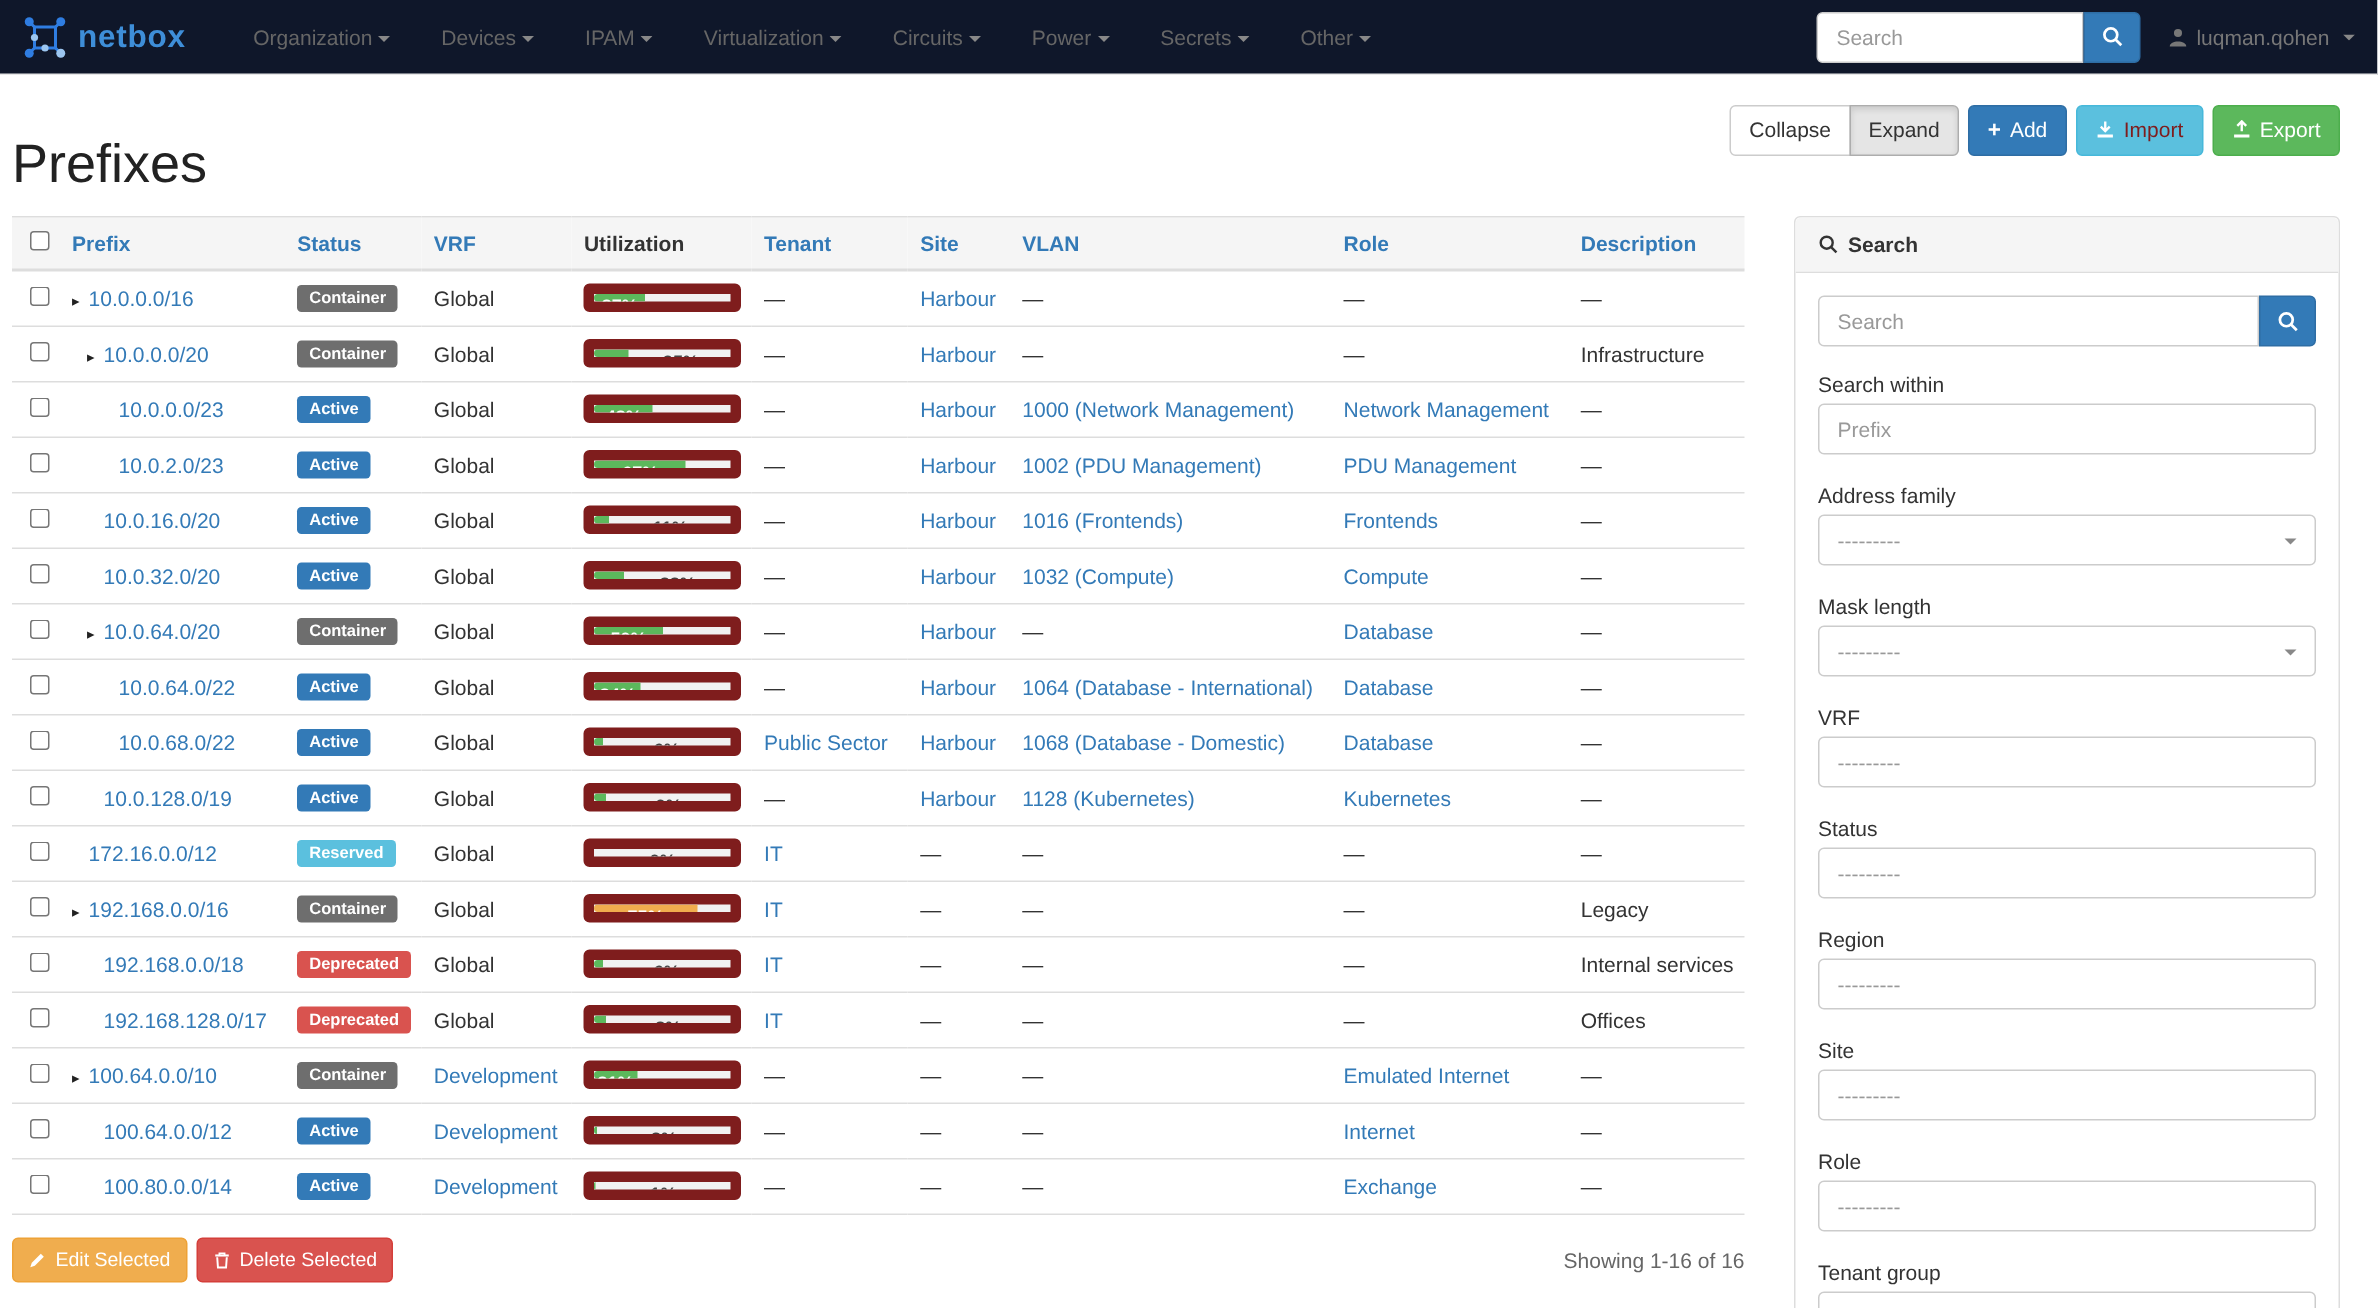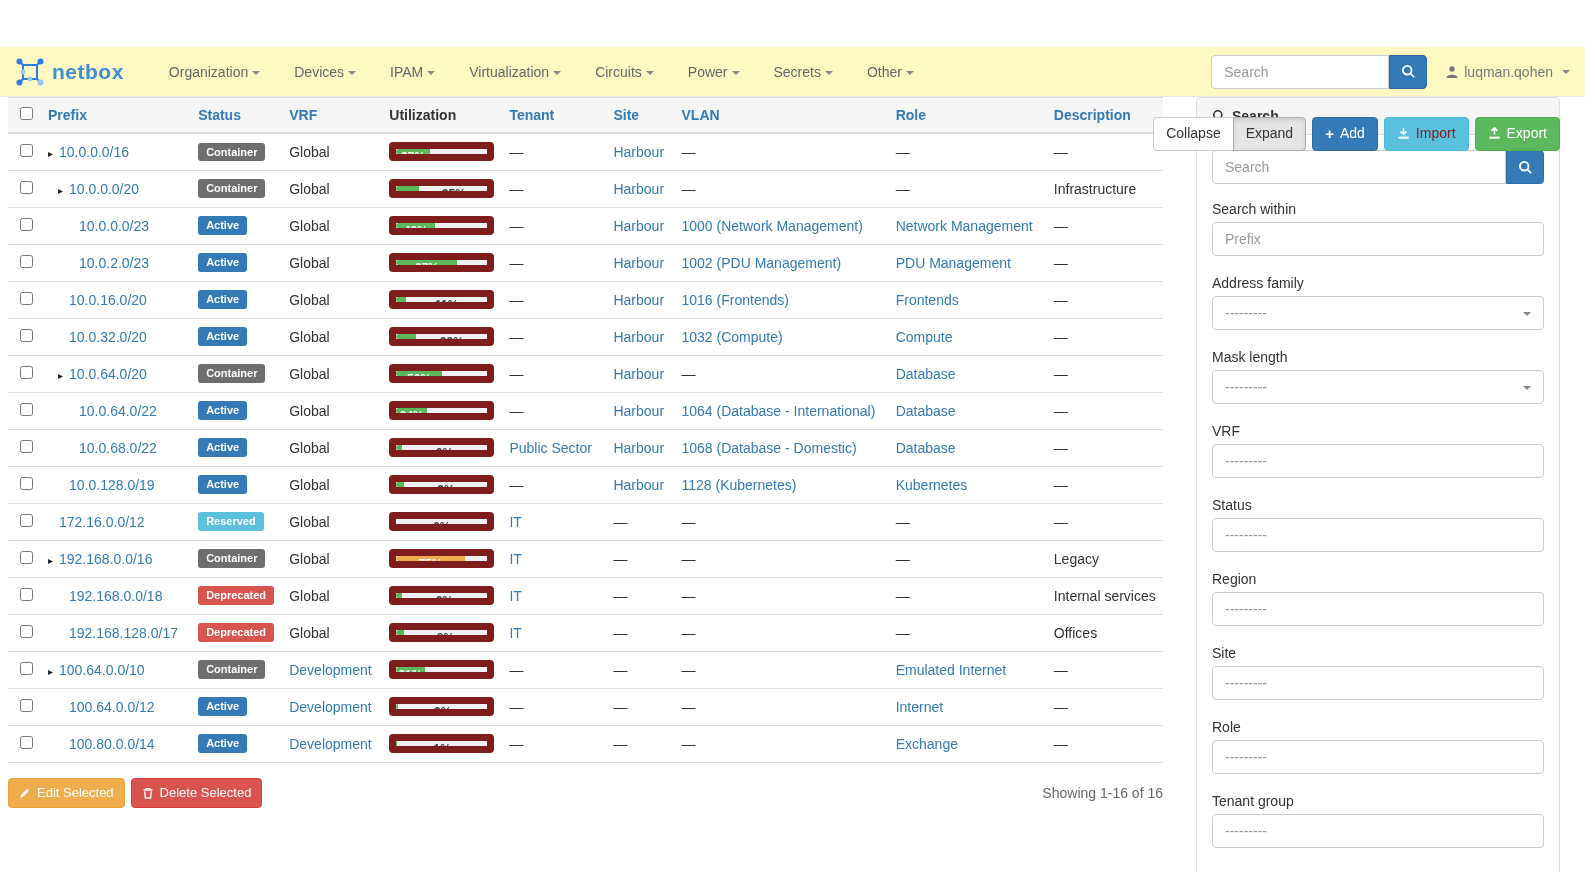--- a/index.html
+++ b/index.html
@@ -1,22 +1,22 @@
 <!DOCTYPE html>
 <html><head>
 <meta charset="utf-8">
 <style>
   * { box-sizing: border-box; margin: 0; padding: 0; }
   html,body { width:1585px; height:872px; overflow:hidden; background:#fff;
     font-family:"Liberation Sans","DejaVu Sans",sans-serif; font-size:14px; color:#333; }
   a { text-decoration:none; color:#337ab7; }
 
   
-  .navbar { height:50px; background:#fef9c3; border-bottom:1px solid #e7e7e7;
-    display:flex; align-items:center; padding:0 15px;margin-top:47px; }
+  .navbar { height:50px; background:#0f172a; border-bottom:1px solid #e7e7e7;
+    display:flex; align-items:center; padding:0 15px; }
   .brand { display:flex; align-items:center; gap:7px; margin-right:28px; cursor:pointer; }
   .brand-name { font-size:21px; font-weight:bold; color:#3e8ed8; letter-spacing:.5px; }
   .nav-menu { display:flex; align-items:center; height:50px; }
   .nav-item { padding:15px 17px; color:#666; cursor:pointer; white-space:nowrap; }
   .caret { display:inline-block; width:0; height:0; border-top:4px dashed #888;
     border-right:4px solid transparent; border-left:4px solid transparent;
     margin-left:4px; vertical-align:middle; }
   .nav-right { margin-left:auto; display:flex; align-items:center; gap:18px; }
   .nav-search { display:flex; }
   .nav-search input { width:178px; height:34px; border:1px solid #ccc; border-radius:4px 0 0 4px;
@@ -195,20 +195,21 @@
     </button>
     <button class="btn btn-success" data-name="export-button">
       <svg class="icon" data-name="export-icon" width="13" height="13" viewBox="0 0 14 14">
         <path d="M7 8 V1.5 M3.8 4.2 L7 1 L10.2 4.2" stroke="#fff" stroke-width="1.7" fill="none"></path>
         <path d="M1.5 11.5 H12.5" stroke="#fff" stroke-width="2.2"></path>
       </svg>
       <span>Export</span>
     </button>
   </div>
 
+  <h1 data-name="page-title">Prefixes</h1>
 
   <div class="content-row">
 
     <div class="main-col">
       <table class="obj-table" data-name="prefixes-table">
         <thead>
             <tr data-name="table-header-row">
           <th class="col-cb" data-name="select-all-header">
             <input type="checkbox" data-name="select-all-checkbox" style="">
           </th>

